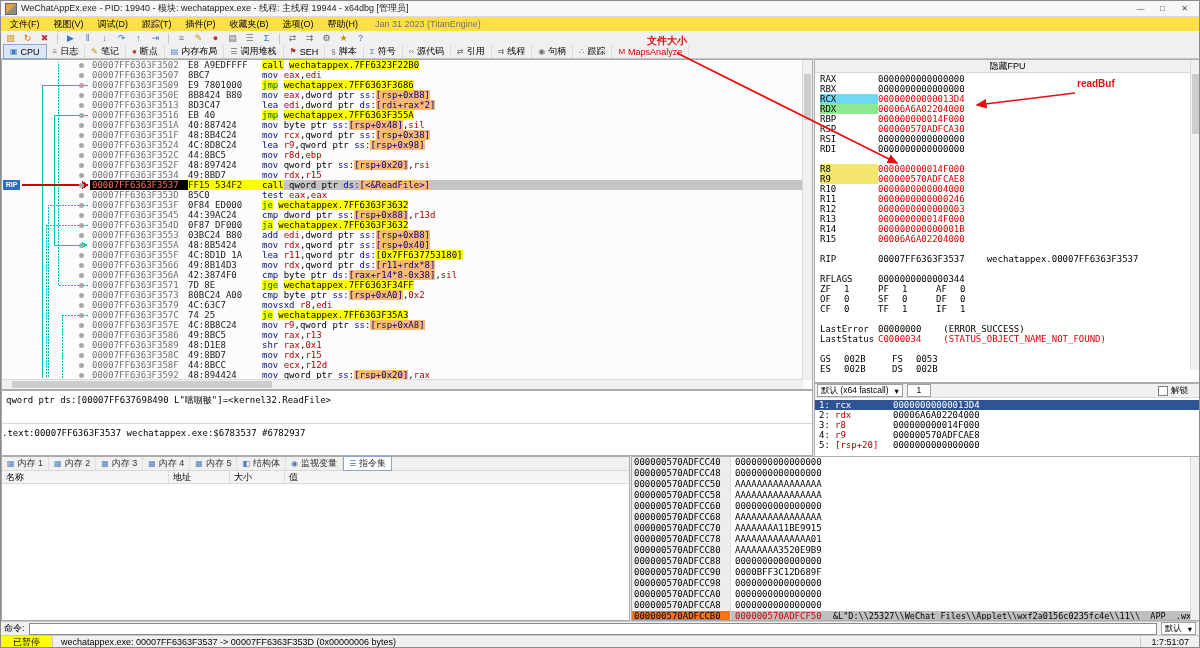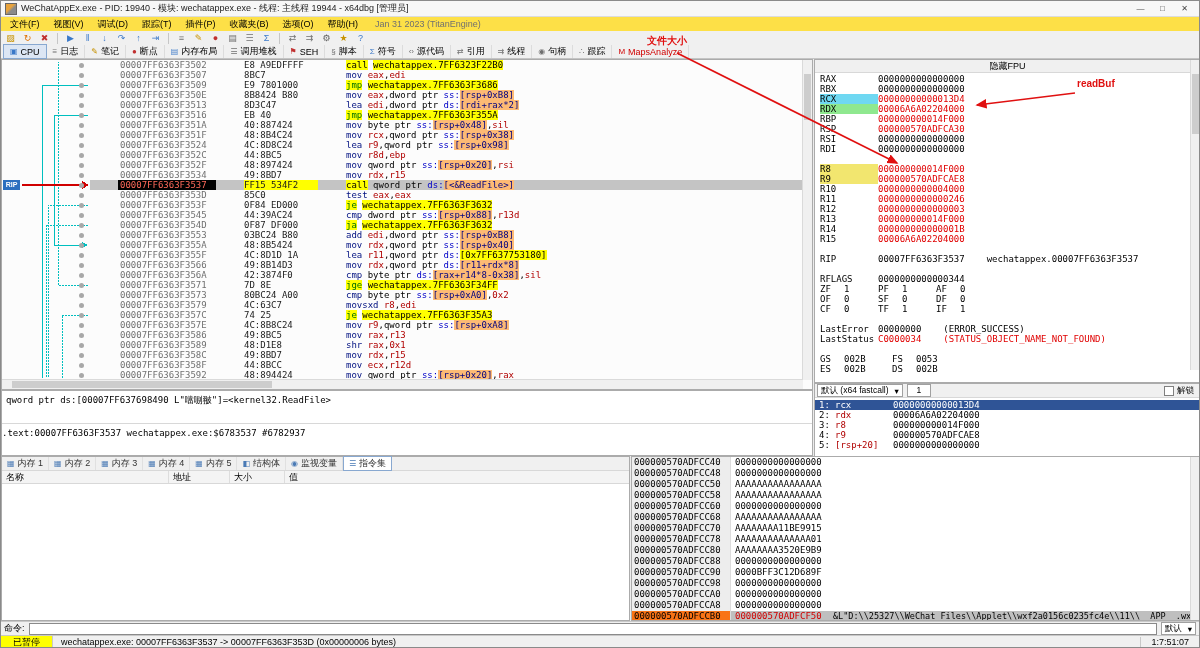--- a/index.html
+++ b/index.html
@@ -33,21 +33,21 @@
   .vtab.sel{background:#DCE6F4;border:1px solid #88A8D0;}
   .tg{font-size:8px;}
   .tl{font-size:9px;}
 
   
   .disasm{left:0;top:58px;width:812px;height:331px;background:#FCFCFC;border:1px solid #ABABAB;}
   .gutter-svg{position:absolute;left:0;top:0;}
   .riptag{position:absolute;left:1px;top:120px;width:17px;height:10px;background:#2C6FBF;color:#FFF;
           font-size:7px;font-weight:bold;text-align:center;line-height:10px;}
   .drows{position:absolute;left:88px;top:0;right:9px;height:320px;font-family:"DejaVu Sans Mono","Liberation Mono",monospace;font-size:9px;}
-  .drow{display:flex;height:10px;line-height:10px;align-items:center;white-space:pre;gap:28px;}
+  .drow{display:flex;height:10px;line-height:10px;align-items:center;white-space:pre;}
   .bpdot{width:5px;height:5px;border-radius:50%;background:#A8A8A8;margin-left:-11px;margin-right:6px;flex:none;}
   .daddr{width:96px;padding-left:2px;color:#707070;flex:none;}
   .dbytes{width:74px;color:#1A1A1A;flex:none;}
   .dins{flex:1;overflow:hidden;}
   .tk-p{color:#000;}
   .tk-m{color:#001080;}
   .tk-r{color:#B00000;}
   .tk-sg{color:#0000C8;}
   .tk-mm{color:#000080;background:#fdba74;}
   .tk-jm{color:#007000;background:#FFFF00;}
@@ -74,21 +74,21 @@
   .rnote{margin-left:22px;}
   .fname{width:24px;flex:none;}
   .fval{width:34px;flex:none;}
   .fval.wide{width:48px;}
 
   
   .args{left:813px;top:382px;width:387px;height:85px;background:#FFF;border:1px solid #ABABAB;}
   .argshdr{display:flex;align-items:center;height:13px;background:#F0F0F0;border-bottom:1px solid #D8D8D8;padding:0 2px;gap:4px;}
   .combo{display:inline-flex;align-items:center;border:1px solid #A0A0A0;background:#FFF;height:11px;padding:0 3px;gap:6px;font-size:8.5px;}
   .spin{border:1px solid #A0A0A0;background:#FFF;height:11px;width:22px;text-align:center;line-height:11px;font-size:8.5px;}
-  .chk{display:inline-flex;align-items:center;gap:3px;margin-left:auto;margin-right:4px;font-size:8.5px;}
+  .chk{display:inline-flex;align-items:center;gap:3px;margin-left:auto;margin-right:10px;font-size:8.5px;}
   .chkbox{width:8px;height:8px;border:1px solid #808080;background:#FFF;}
   .argrows{font-family:"DejaVu Sans Mono","Liberation Mono",monospace;font-size:9px;padding-top:2px;}
   .arow{display:flex;height:10px;line-height:10px;padding-left:4px;white-space:pre;}
   .aidx{width:16px;flex:none;}
   .areg{width:58px;flex:none;color:#B00000;}
   .arow.sel{background:#2F5496;color:#FFF;}
   .arow.sel .areg{color:#FFF;}
 
   
   .infopane{left:0;top:389px;width:812px;height:66px;background:#FFF;border:1px solid #ABABAB;

